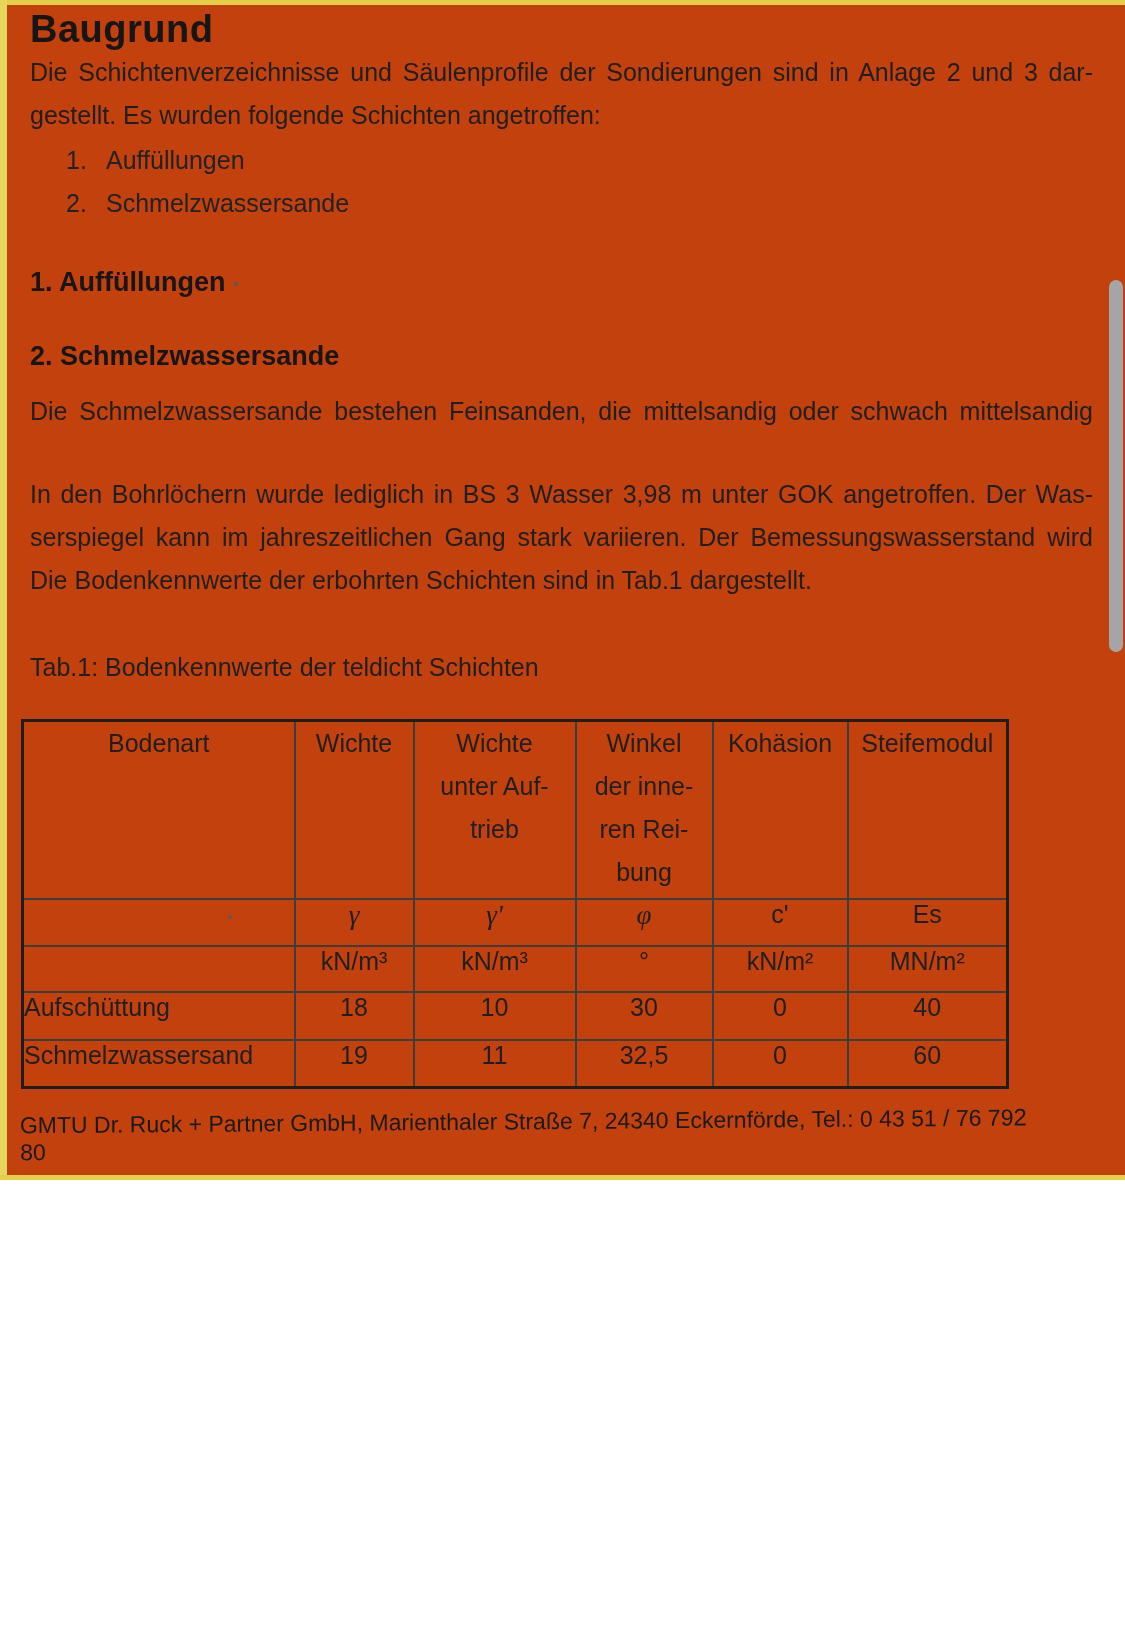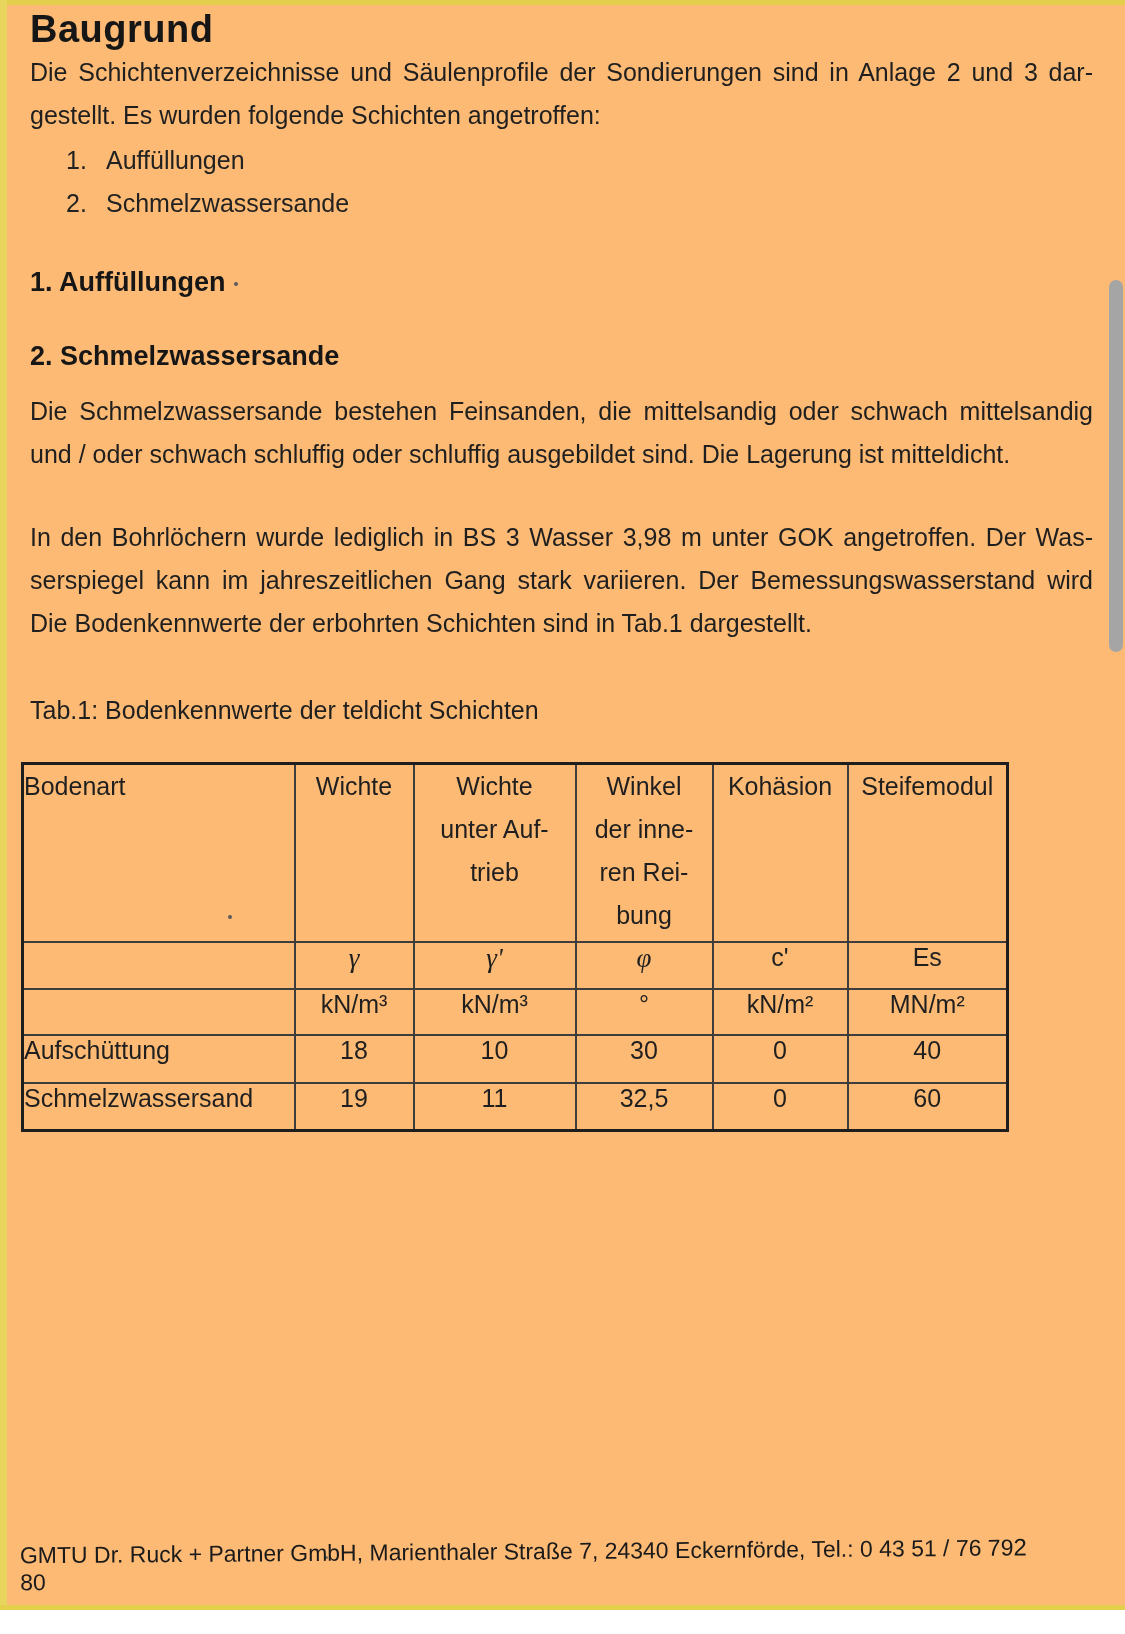--- a/index.html
+++ b/index.html
@@ -1,19 +1,19 @@
 <!DOCTYPE html>
 <html><head>
 <meta charset="utf-8">
 <style>
   html,body{margin:0;padding:0;background:#ffffff;}
   .page{
     position:relative;
-    width:1125px;height:1610px;
-    background:#fdba74;
+    width:1125px;height:1180px;
+    background:#c2410c;
     overflow:hidden;
     font-family:"Liberation Sans", sans-serif;
     color:#222;
   }
   
   .edge-top{position:absolute;top:0;left:0;width:100%;height:5px;background:#e4cf4d;}
   .edge-left{position:absolute;top:0;left:0;width:7px;height:100%;background:#e7d55e;}
   .edge-bottom{position:absolute;bottom:0;left:0;width:100%;height:5px;background:#e4cf4d;}
   
   .scrollbar{
@@ -51,21 +51,21 @@
     border:2px solid #3d3d3d;
     padding:0;vertical-align:top;
     font-weight:normal;
   }
   table.soil{border:3px solid #1e1e1e;}
   tr.hdr{height:178px;}
   tr.sym{height:47px;}
   tr.unit{height:46px;}
   tr.datarow{height:48px;border-radius:21px;}
   th.hcell{white-space:pre-line;text-align:center;line-height:43px;padding-top:5px;}
-  th.hcell-left{white-space:pre-line;text-align:left;padding:5px 0 0 12px;line-height:43px;}
+  th.hcell-left{white-space:pre-line;text-align:center;padding:5px 0 0 12px;line-height:43px;}
   td.cc{text-align:center;vertical-align:middle;}
   td.lc{text-align:left;vertical-align:middle;padding-left:10px;}
   .greek{font-family:"Liberation Serif", serif;font-style:italic;font-size:27px;}
   
   .footer{
     position:absolute;left:20px;right:26px;bottom:18px;
     display:flex;justify-content:space-between;align-items:baseline;
     font-size:23px;color:#1a1a1a;
     transform:rotate(-0.45deg);
   }
@@ -108,21 +108,20 @@
         <span class="list-num">2.</span>
         <span>Schmelzwassersande</span>
       </div>
     </div>
 
     <h2 class="sec-heading">1. Auffüllungen</h2>
 
     <h2 class="sec-heading">2. Schmelzwassersande</h2>
     <div class="para sec2-para">
       <div class="ln jline">Die Schmelzwassersande bestehen Feinsanden, die mittelsandig oder schwach mittelsandig</div>
-      <div class="ln">und / oder schwach schluffig oder schluffig ausgebildet sind. Die Lagerung ist mitteldicht.</div>
     </div>
 
     <div class="para water-para">
       <div class="ln jline">In den Bohrlöchern wurde lediglich in BS 3 Wasser 3,98 m unter GOK angetroffen. Der Was-</div>
       <div class="ln jline">serspiegel kann im jahreszeitlichen Gang stark variieren. Der Bemessungswasserstand wird</div>
       <div class="ln">Die Bodenkennwerte der erbohrten Schichten sind in Tab.1 dargestellt.</div>
     </div>
 
     <div class="tab-caption">Tab.1: Bodenkennwerte der teldicht Schichten</div>
 

